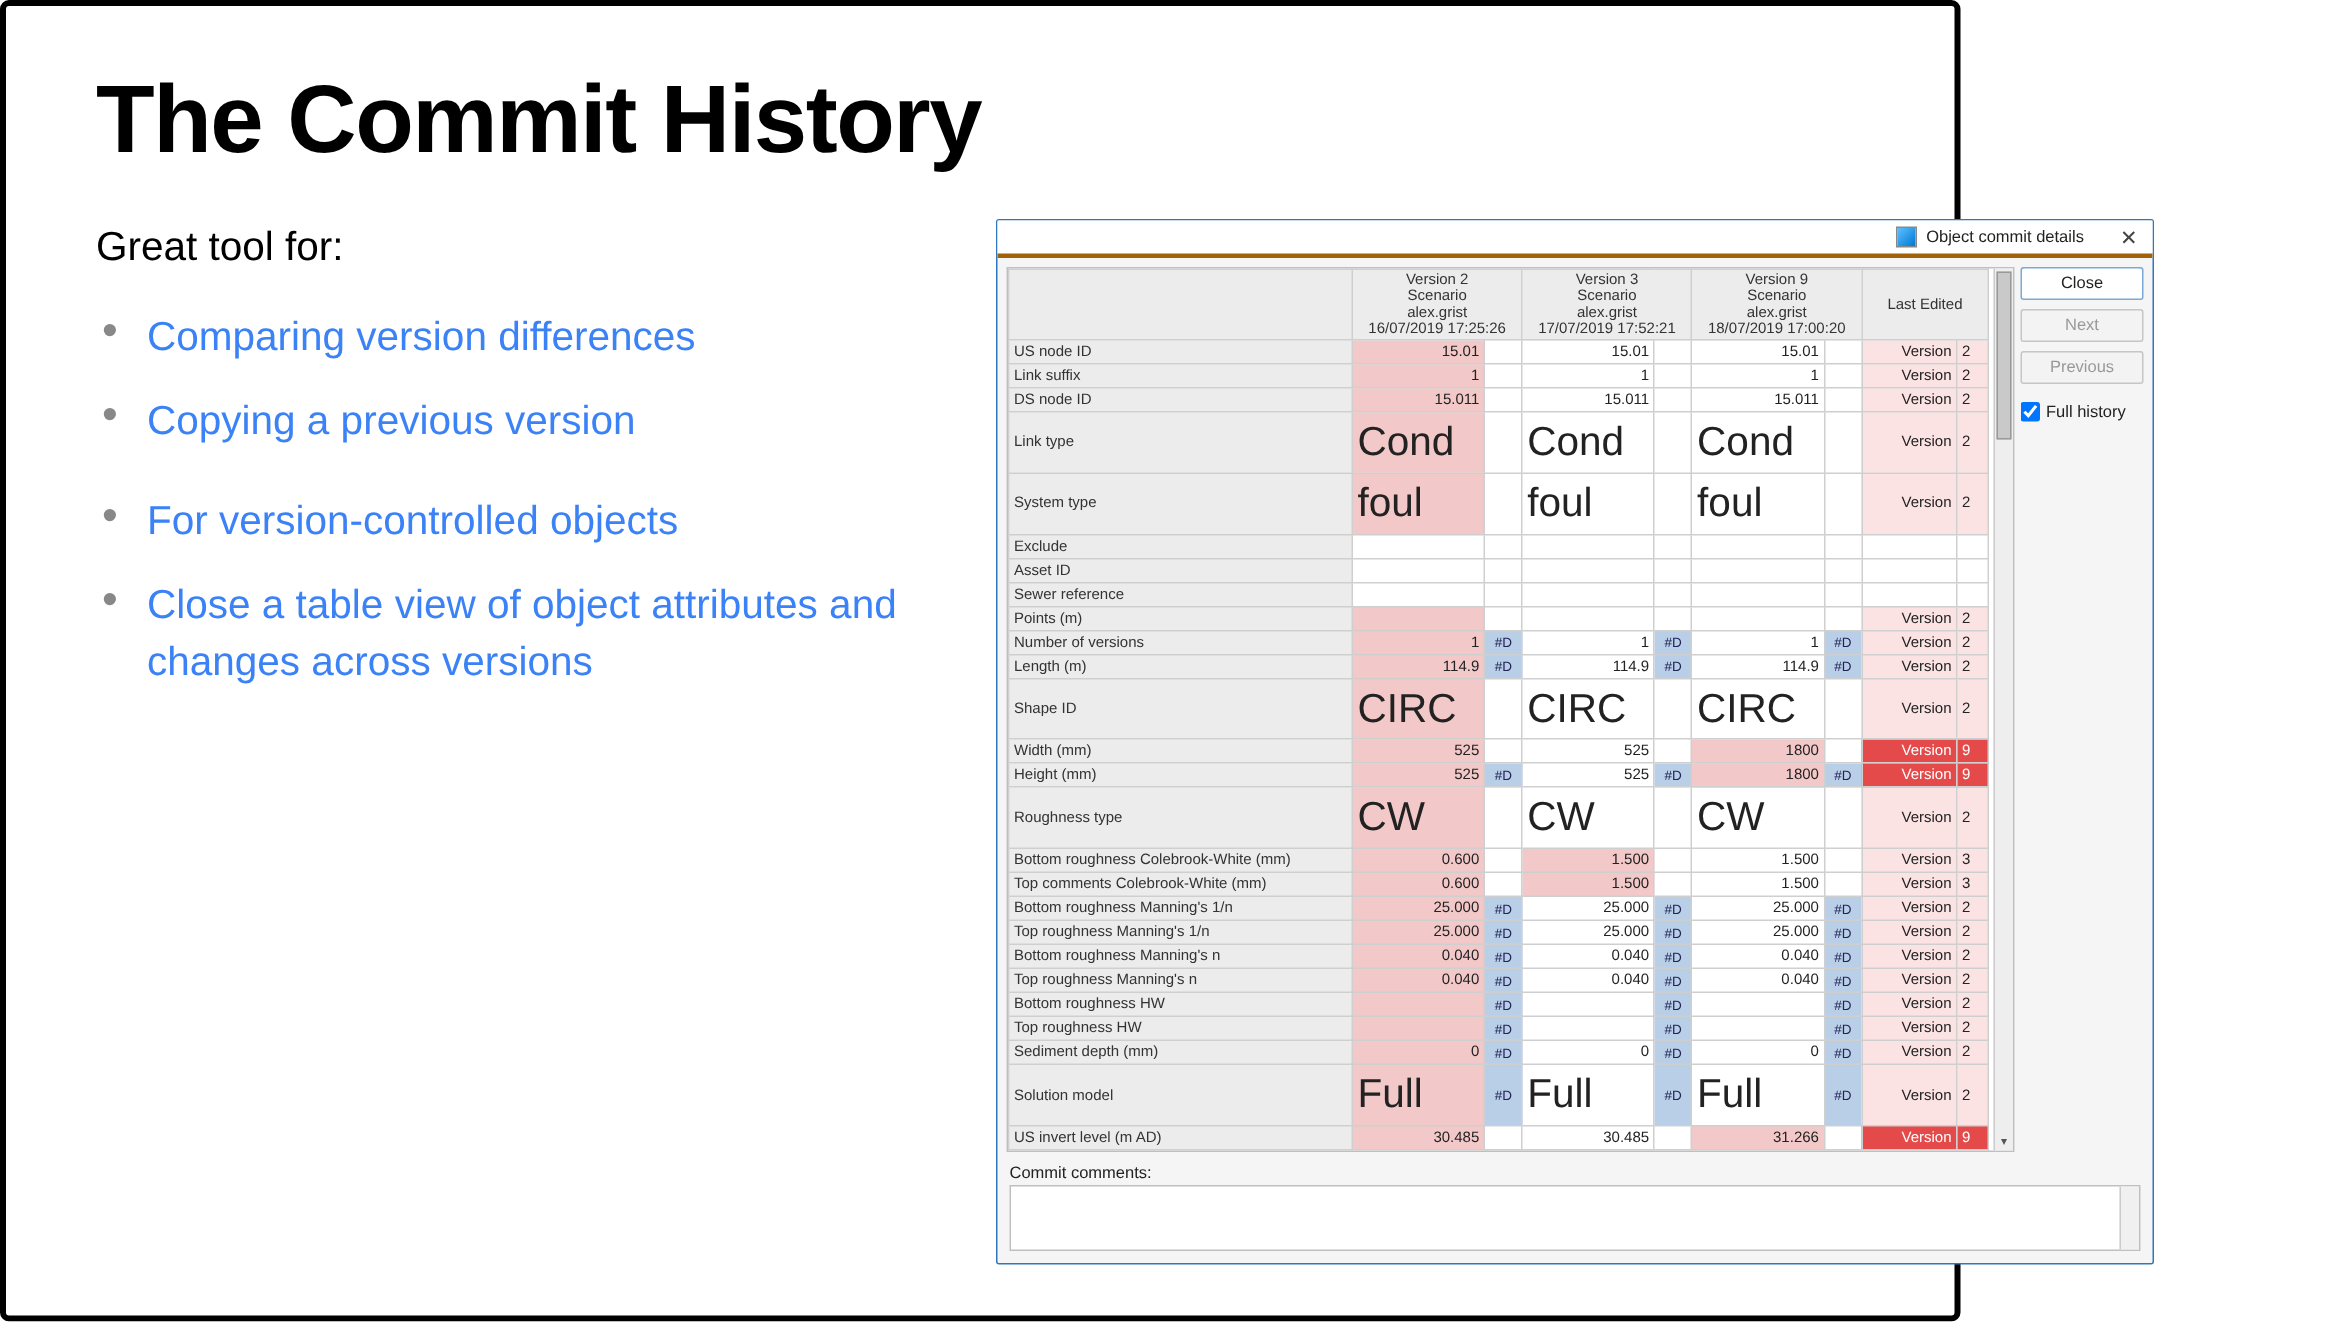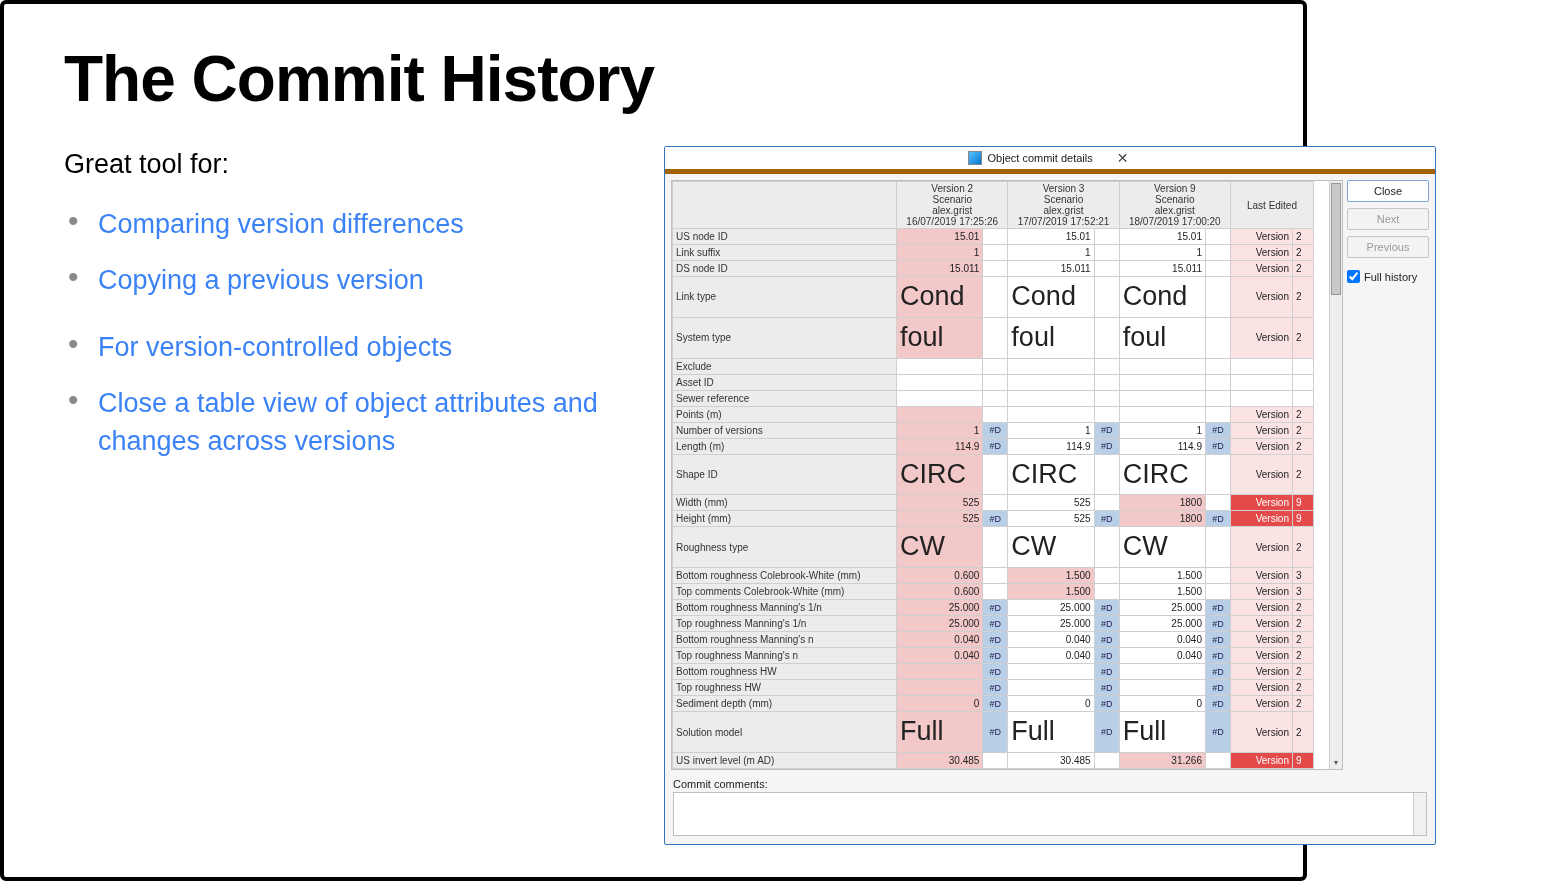--- a/index.html
+++ b/index.html
@@ -24,28 +24,28 @@
   .subhead{font-weight:700;font-size:29px;margin:10px 0 24px 0;}
   
   .right{flex:1;}
   .dialog{
     border:1px solid #2f78bf;border-radius:2px;
     background:#f5f5f5;font-size:11px;color:#222;
     display:flex;flex-direction:column;
     width:770px;
   }
   .titlebar{
-    display:flex;align-items:center;justify-content:center;
-    padding:3px 6px;background:#fff;border-bottom:5px solid #a16207;gap:20px;
+    display:flex;align-items:center;justify-content:flex-end;
+    padding:3px 6px;background:#fff;border-bottom:3px solid #a16207;gap:20px;
   }
   .titlebar .t-left{display:flex;align-items:center;gap:6px;}
   .app-icon{width:12px;height:12px;background:linear-gradient(135deg,#5bc0ff,#0078d4);border:1px solid #888;}
   .close-x{font-size:14px;color:#444;cursor:pointer;padding:0 4px;}
   .dlg-body{display:flex;gap:4px;padding:6px;}
-  .grid-wrap{position:relative;flex:1;border:1px solid #bfbfbf;background:#fff;padding-right:28px;}
+  .grid-wrap{position:relative;flex:1;border:1px solid #bfbfbf;background:#fff;padding-right:16px;}
   .vscroll{position:absolute;right:0;top:0;bottom:0;width:12px;background:#eee;border-left:1px solid #ccc;}
   .vscroll .thumb{position:absolute;left:1px;right:1px;top:2px;height:110px;background:#c9c9c9;border:1px solid #999;}
   .vscroll .arrow{position:absolute;left:0;right:0;height:11px;text-align:center;font-size:8px;color:#555;}
   .vscroll .arrow.top{top:0;}
   .vscroll .arrow.bot{bottom:0;}
   table.grid{border-collapse:collapse;width:100%;font-size:10px;}
   table.grid th,table.grid td{
     border:1px solid #cfcfcf;padding:1px 3px;white-space:nowrap;
     height:13px;
   }

